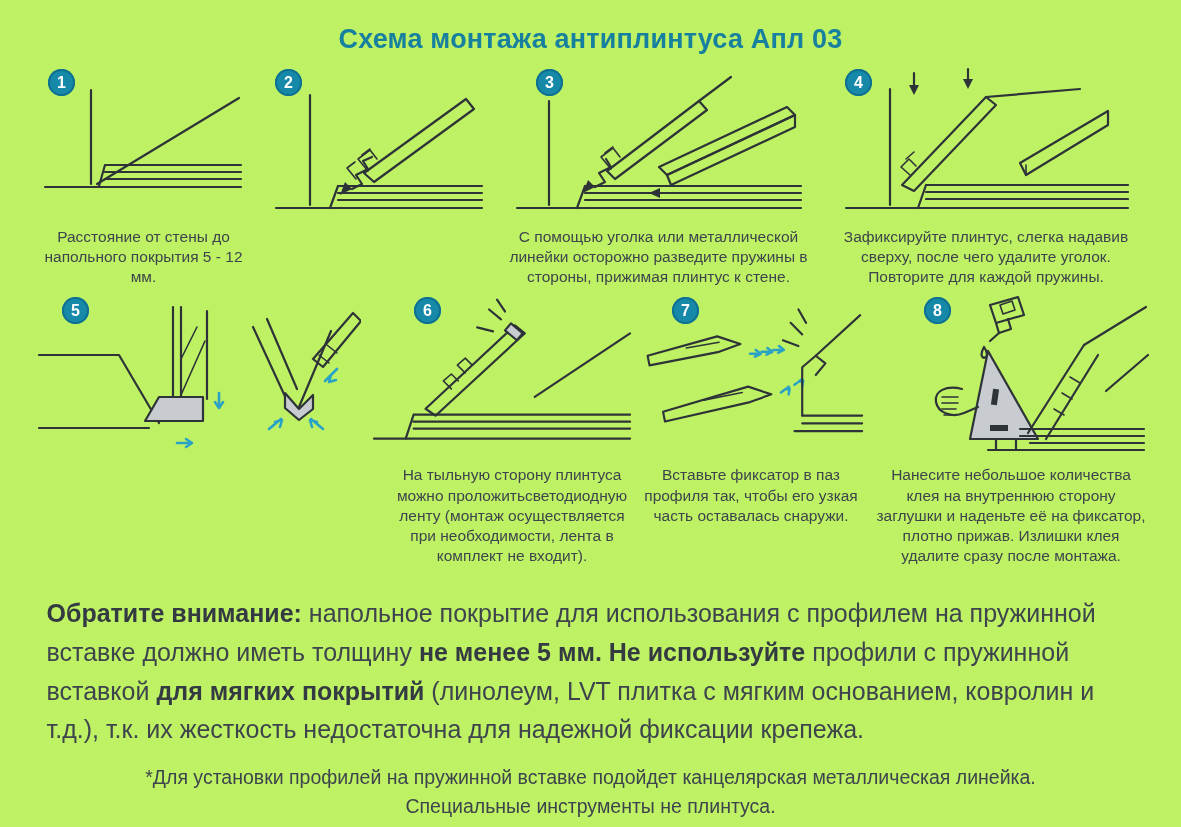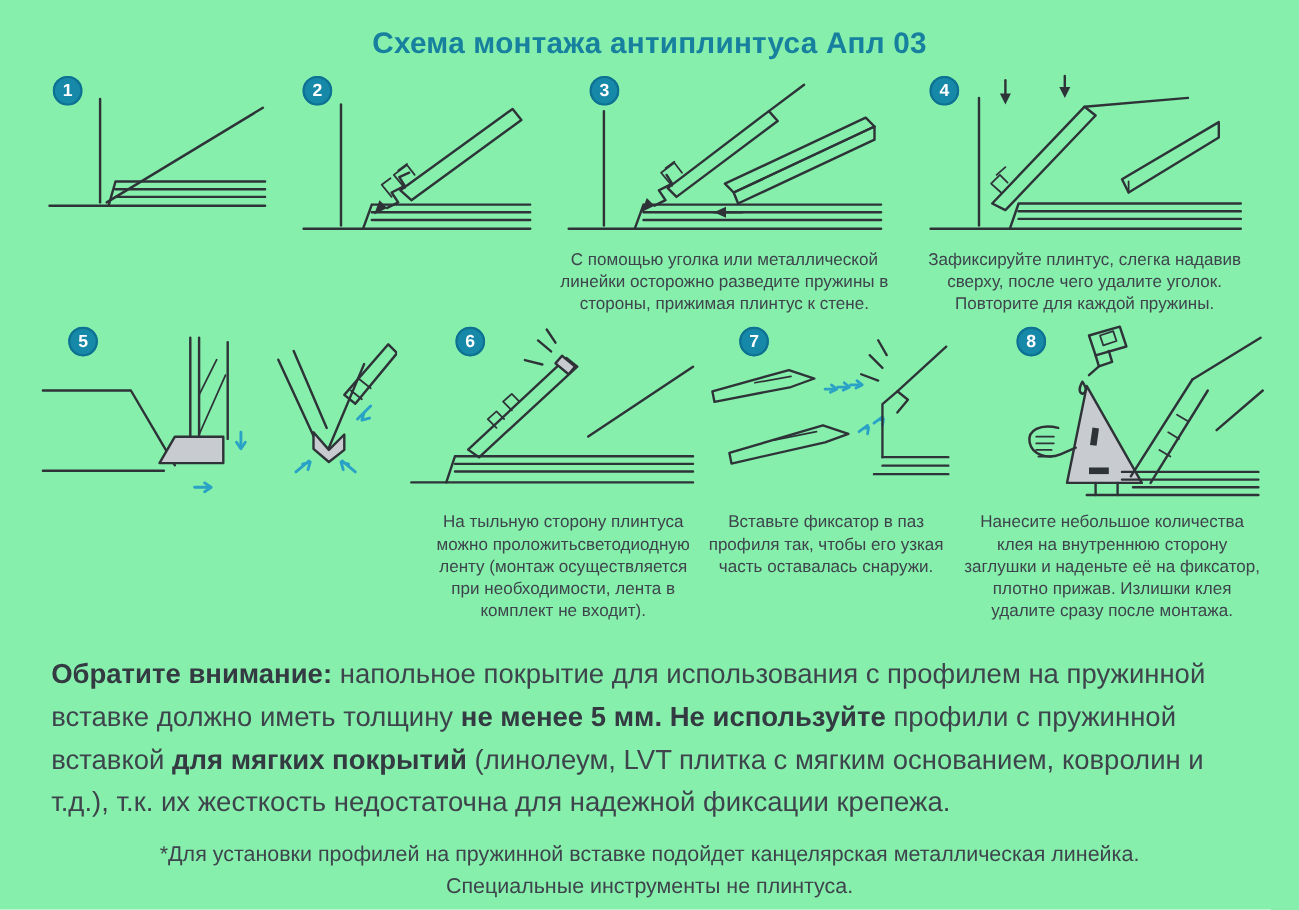--- a/index.html
+++ b/index.html
@@ -1,17 +1,17 @@
 <!DOCTYPE html>
 <html><head>
 <meta charset="utf-8">
 <style>
   html,body{margin:0;padding:0;background:#fff;}
   .page{
-    width:1181px;height:827px;position:relative;overflow:hidden;background:#86efac;
+    width:1181px;height:827px;position:relative;overflow:hidden;background:#bef264;
     font-family:"Liberation Sans", sans-serif;color:#3e444c;
   }
   .title{
     text-align:center;padding-top:24px;margin:0;
     font-size:27px;font-weight:bold;color:#17809f;letter-spacing:.2px;
   }
   .steps-row{display:flex;align-items:flex-start;padding-left:26px;padding-right:10px;}
   .row1{margin-top:14px;}
   .row2{margin-top:10px;}
   .step{position:relative;text-align:center;}
@@ -63,20 +63,21 @@
     <div class="step s1">
       <div class="badge">1</div>
       <div class="art">
         <svg width="210" height="145" viewBox="0 0 210 145">
           <line class="ln" x1="52" y1="18" x2="52" y2="112"></line>
           <line class="ln" x1="6" y1="115" x2="202" y2="115"></line>
           <path class="ln" d="M66,93 H202 M66,100 H202 M66,107 H202 M66,93 L60,114"></path>
           <line class="ln" x1="58" y1="112" x2="200" y2="26"></line>
         </svg>
       </div>
+      <div class="caption">Расстояние от стены до напольного покрытия 5 - 12 мм.</div>
     </div>
 
     <div class="step s2">
       <div class="badge">2</div>
       <div class="art">
         <svg width="222" height="150" viewBox="0 0 222 150">
           <line class="ln" x1="42" y1="28" x2="42" y2="138"></line>
           <line class="ln" x1="8" y1="141" x2="214" y2="141"></line>
           <path class="ln" d="M70,119 H214 M70,126 H214 M70,133 H214 M70,119 L62,141"></path>
           <path class="ln" d="M96,106 L198,32 L206,42 L106,115 Z"></path>

